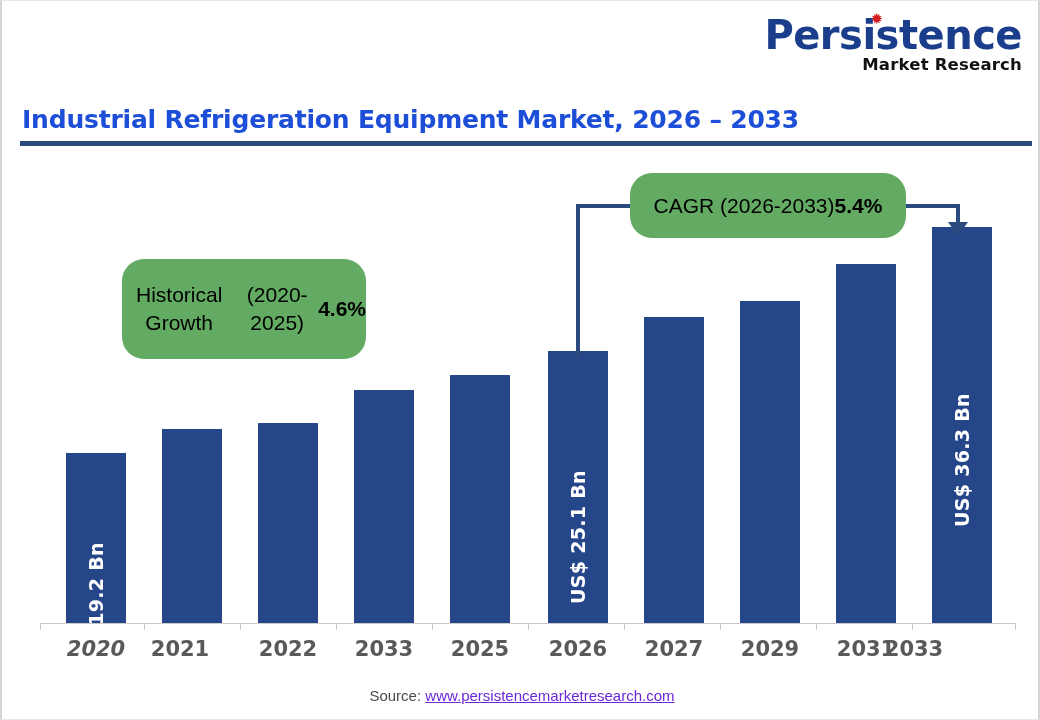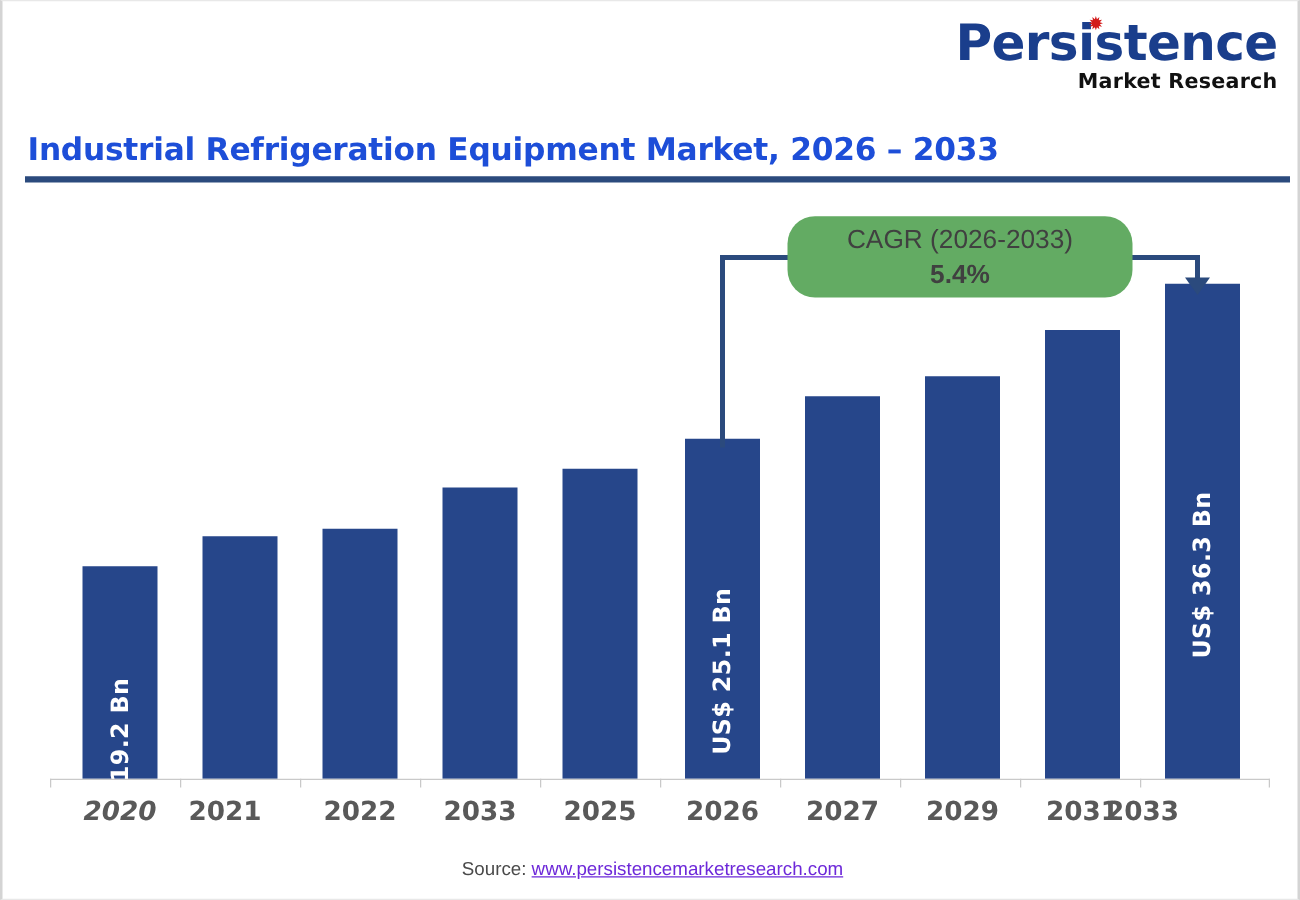--- a/index.html
+++ b/index.html
@@ -135,27 +135,26 @@
     font-weight: bold;
     font-size: 21px;
     color: #595959;
   }
 
   
   .callout {
     position: absolute;
     background: #63ab63;
     border-radius: 22px;
-    color: #404040;
+    color: #000000;
     text-align: center;
     font-family: "Liberation Sans", sans-serif;
     font-size: 21px;
     line-height: 28px;
     display: flex;
-    flex-direction: column;
     justify-content: center;
     align-items: center;
     z-index: 5;
   }
   .callout .bold { font-weight: bold; }
 
   #callout-hist {
     left: 120px;
     top: 258px;
     width: 244px;
@@ -263,20 +262,25 @@
     <div class="xlabel" style="left:118px;">2021</div>
     <div class="xlabel" style="left:226px;">2022</div>
     <div class="xlabel" style="left:322px;">2033</div>
     <div class="xlabel" style="left:418px;">2025</div>
     <div class="xlabel" style="left:516px;">2026</div>
     <div class="xlabel" style="left:612px;">2027</div>
     <div class="xlabel" style="left:708px;">2029</div>
     <div class="xlabel" style="left:804px;">2031</div>
     <div class="xlabel" style="left:852px;">2033</div>
 
+    <div class="callout" id="callout-hist">
+      <span>Historical Growth</span>
+      <span>(2020-2025)</span>
+      <span class="bold">4.6%</span>
+    </div>
 
     <div class="callout" id="callout-cagr">
       <span>CAGR (2026-2033)</span>
       <span class="bold">5.4%</span>
     </div>
   </div>
 
   <div id="source">
     <span>Source: </span><a id="source-link" href="#">www.persistencemarketresearch.com</a>
   </div>

